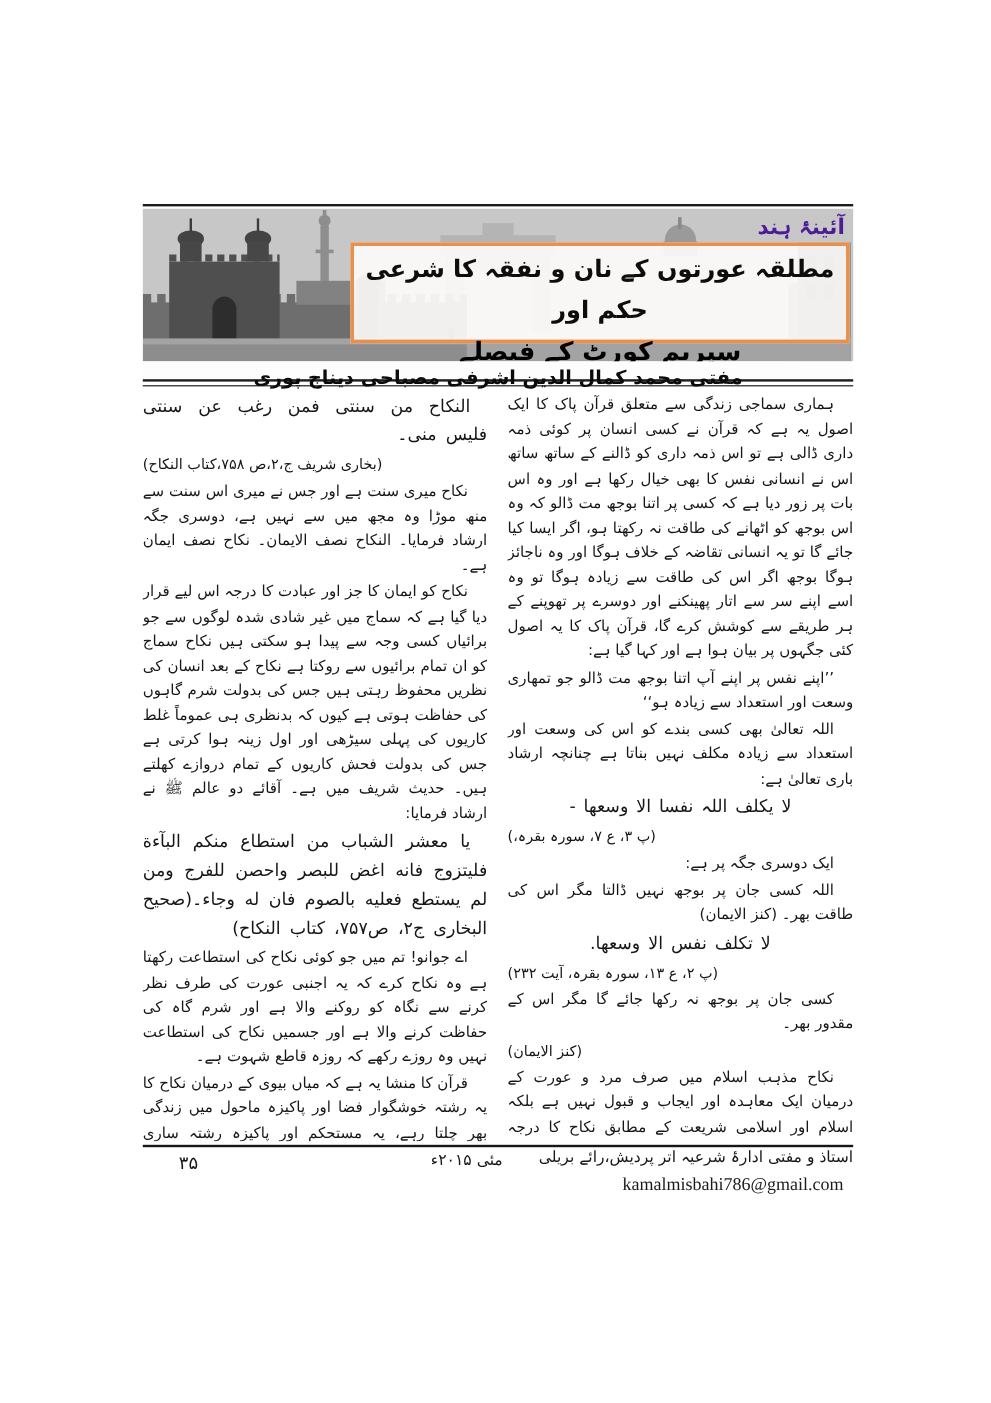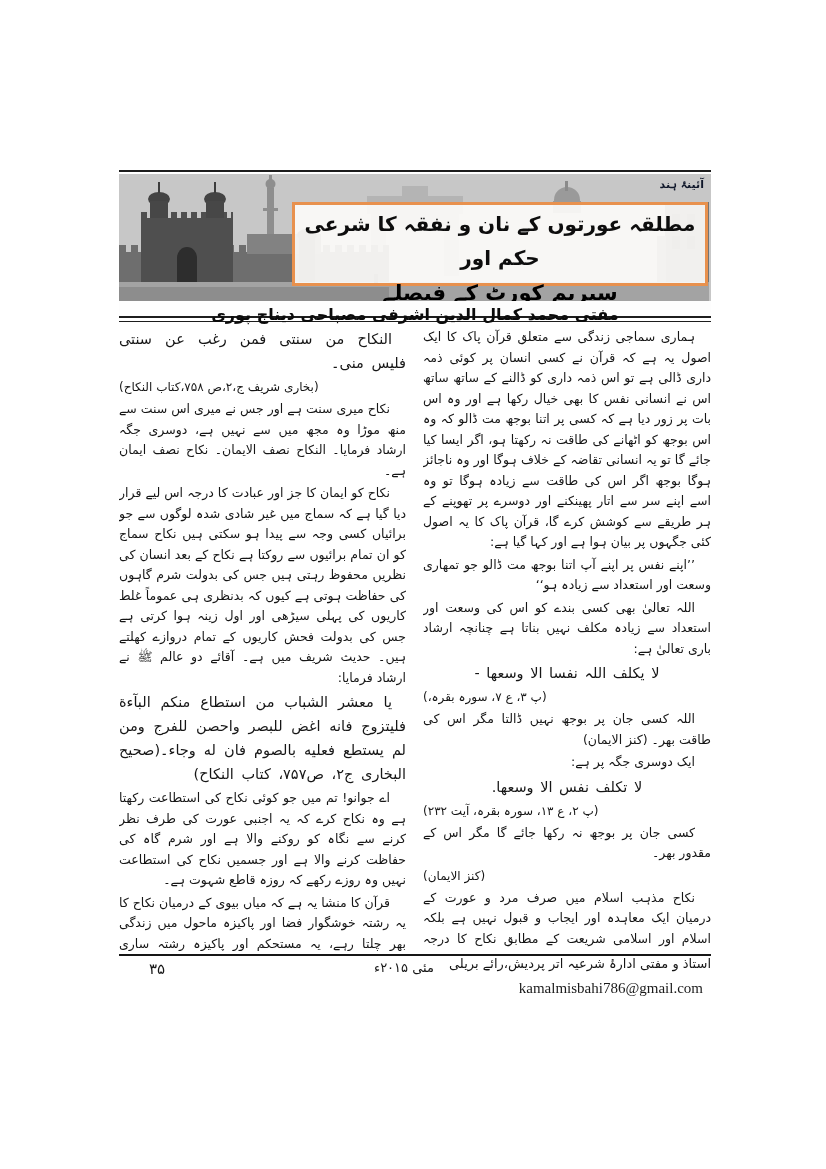--- a/index.html
+++ b/index.html
@@ -7,22 +7,22 @@
     width:826px;height:1169px;position:relative;background:#ffffff;
     font-family:"DejaVu Sans",sans-serif;color:#161616;overflow:hidden;
   }
   .content{position:absolute;left:119px;top:170px;width:592px;}
   .top-rule{border-top:2px solid #1c1c1c;height:0;margin-bottom:2px;}
 
   
   .photo{position:relative;height:127px;overflow:hidden;background:#c7c7c7;}
   .photo svg{display:block;}
   .mag-label{
-    position:absolute;top:4px;right:7px;font-size:11px;font-weight:700;
-    color:#0f172a;direction:rtl;
+    position:absolute;top:4px;right:7px;font-size:18px;font-weight:700;
+    color:#4c1d95;direction:rtl;
   }
   .title-box{
     position:absolute;top:28px;right:3px;width:410px;height:76px;
     border:3px solid #E8914E;background:rgba(252,251,249,0.92);
     text-align:center;direction:rtl;padding-top:2px;
   }
   .title-1{font-size:20px;font-weight:700;line-height:34px;color:#0d0d0d;}
   .title-2{font-size:21px;font-weight:800;line-height:36px;color:#000;letter-spacing:.5px;}
 
   
@@ -41,21 +41,21 @@
   p.urdu{font-size:12.5px;line-height:20.5px;text-indent:16px;}
   p.quote{font-size:12.5px;line-height:20.5px;text-indent:16px;}
   p.arabic{font-size:14.5px;line-height:24px;text-indent:14px;word-spacing:3px;}
   p.verse{font-size:14.5px;line-height:24px;text-align:center;word-spacing:2px;}
   p.ref{font-size:12px;line-height:20px;text-align:left;}
 
   
   .foot-rule{border-top:2px solid #161616;margin-top:3px;}
   .footer{position:relative;height:48px;direction:rtl;}
   .affil{position:absolute;right:0;top:0;font-size:13px;}
-  .date{position:absolute;left:255px;top:4px;font-size:13px;direction:rtl;}
+  .date{position:absolute;left:240px;top:4px;font-size:13px;direction:rtl;}
   .pg{position:absolute;left:14px;top:4px;font-size:15px;margin-left:16px;}
   .email{
     position:absolute;right:8px;top:24px;direction:ltr;
     font-family:"Liberation Serif",serif;font-size:15px;color:#1a1a1a;
   }
 </style>
 </head>
 <body>
 
 <div class="content">
@@ -133,22 +133,22 @@
   <div class="dbl-line"></div>
 
   <div class="cols">
 
     <div class="col col-right">
       <p class="urdu">ہماری سماجی زندگی سے متعلق قرآن پاک کا ایک اصول یہ ہے کہ قرآن نے کسی انسان پر کوئی ذمہ داری ڈالی ہے تو اس ذمہ داری کو ڈالنے کے ساتھ ساتھ اس نے انسانی نفس کا بھی خیال رکھا ہے اور وہ اس بات پر زور دیا ہے کہ کسی پر اتنا بوجھ مت ڈالو کہ وہ اس بوجھ کو اٹھانے کی طاقت نہ رکھتا ہو، اگر ایسا کیا جائے گا تو یہ انسانی تقاضہ کے خلاف ہوگا اور وہ ناجائز ہوگا بوجھ اگر اس کی طاقت سے زیادہ ہوگا تو وہ اسے اپنے سر سے اتار پھینکنے اور دوسرے پر تھوپنے کے ہر طریقے سے کوشش کرے گا، قرآن پاک کا یہ اصول کئی جگہوں پر بیان ہوا ہے اور کہا گیا ہے:</p>
       <p class="quote">’’اپنے نفس پر اپنے آپ اتنا بوجھ مت ڈالو جو تمھاری وسعت اور استعداد سے زیادہ ہو‘‘</p>
       <p class="urdu">اللہ تعالیٰ بھی کسی بندے کو اس کی وسعت اور استعداد سے زیادہ مکلف نہیں بناتا ہے چنانچہ ارشاد باری تعالیٰ ہے:</p>
       <p class="verse">لا یکلف اللہ نفسا الا وسعها -</p>
       <p class="ref">(پ ۳، ع ۷، سورہ بقرہ،)</p>
+      <p class="urdu">ایک دوسری جگہ پر ہے:</p>
       <p class="urdu">اللہ کسی جان پر بوجھ نہیں ڈالتا مگر اس کی طاقت بھر۔ (کنز الایمان)</p>
-      <p class="urdu">ایک دوسری جگہ پر ہے:</p>
       <p class="verse">لا تکلف نفس الا وسعها.</p>
       <p class="ref">(پ ۲، ع ۱۳، سورہ بقرہ، آیت ۲۳۲)</p>
       <p class="urdu">کسی جان پر بوجھ نہ رکھا جائے گا مگر اس کے مقدور بھر۔</p>
       <p class="ref">(کنز الایمان)</p>
       <p class="urdu">نکاح مذہب اسلام میں صرف مرد و عورت کے درمیان ایک معاہدہ اور ایجاب و قبول نہیں ہے بلکہ اسلام اور اسلامی شریعت کے مطابق نکاح کا درجہ عبادت کا درجہ ہے، نکاح کرنا، نکاح کے حقوق ادا کرنا اور اولاد کی تربیت میں مشغول رہنا نوافل عبادات میں مشغول رہنے سے کہیں بہتر ہے، نکاح کا درجہ اتنا بڑا ہے کہ رحمت دو عالم ﷺ نے ارشاد فرمایا :</p>
     </div>
 
     <div class="col col-left">
       <p class="arabic">النکاح من سنتی فمن رغب عن سنتی فلیس منی۔</p>
       <p class="ref">(بخاری شریف ج،۲،ص ۷۵۸،کتاب النکاح)</p>

